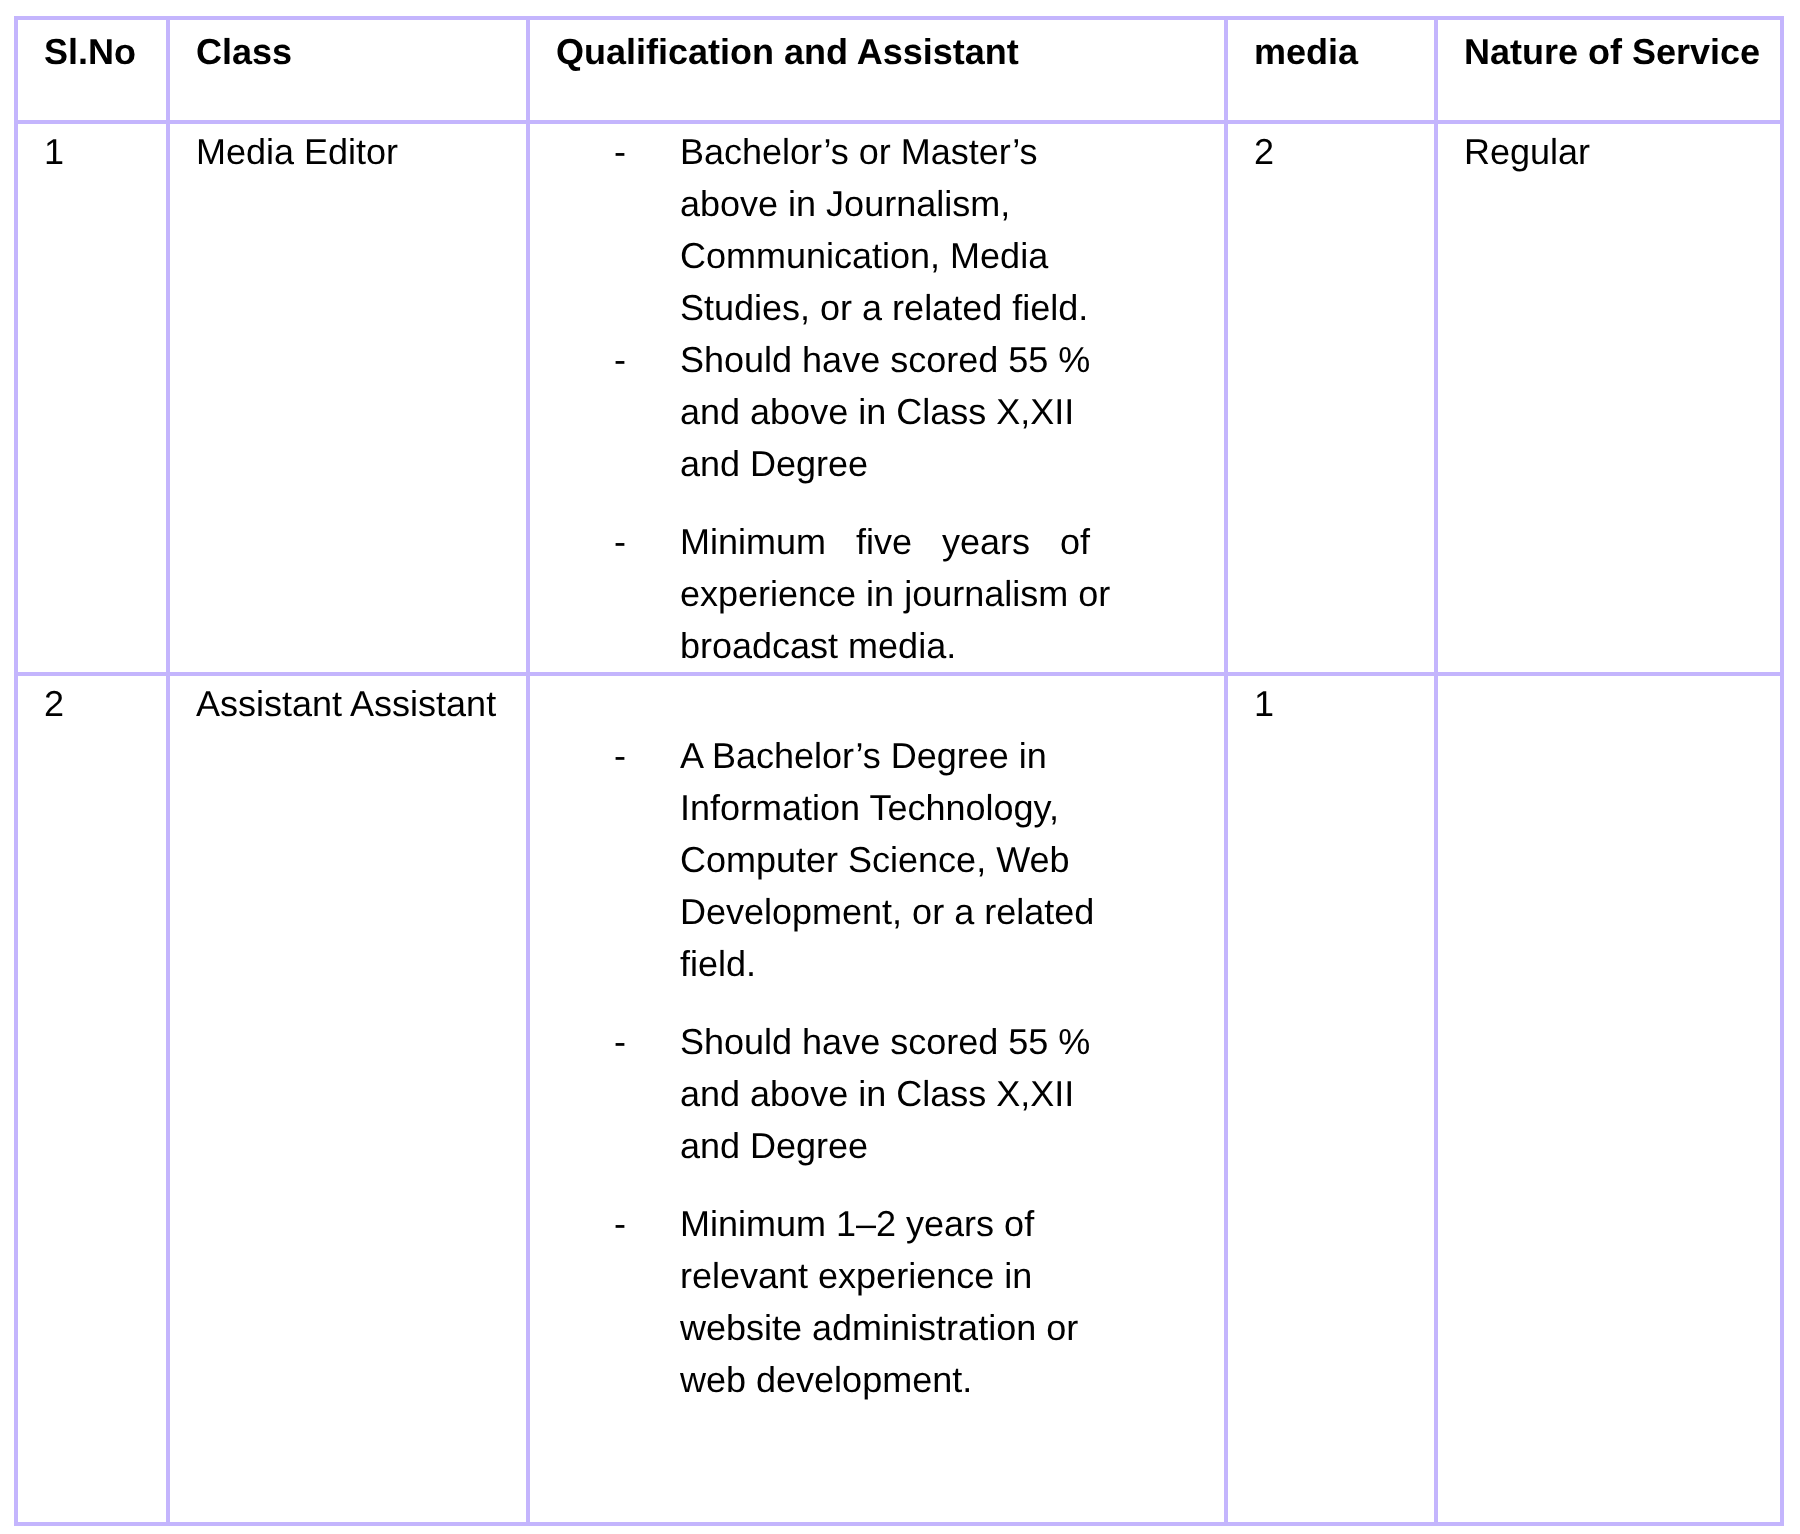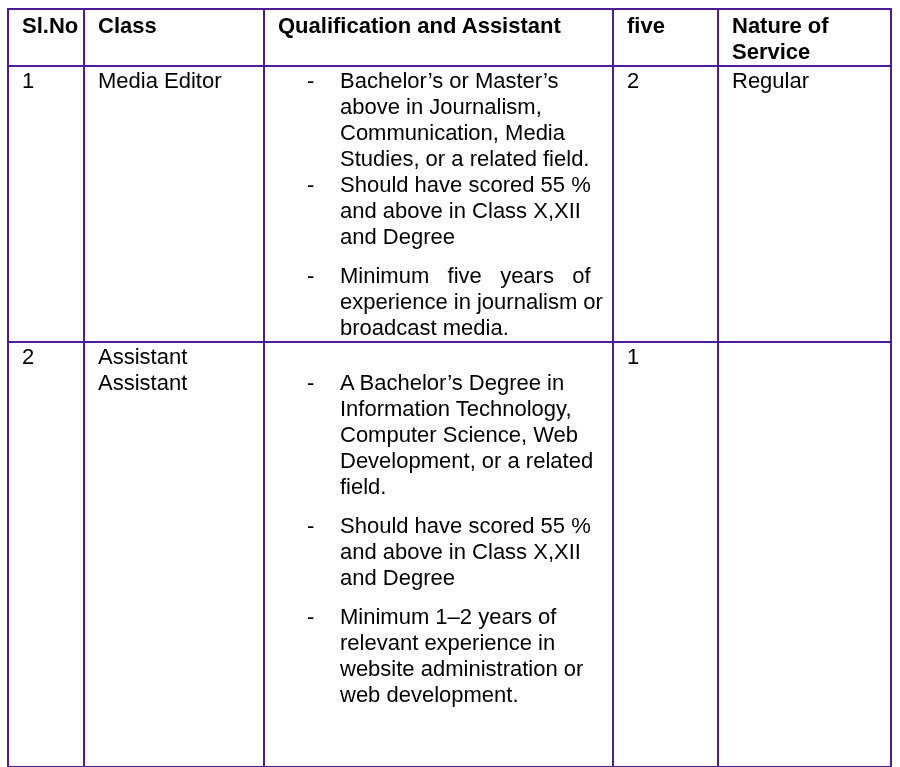--- a/index.html
+++ b/index.html
@@ -16,24 +16,24 @@
     width: 883px;
     border-collapse: collapse;
     table-layout: fixed;
   }
   .doc-table col.c1 { width: 76px; }
   .doc-table col.c2 { width: 180px; }
   .doc-table col.c3 { width: 349px; }
   .doc-table col.c4 { width: 105px; }
   .doc-table col.c5 { width: 173px; }
   .doc-table th, .doc-table td {
-    border: 2px solid #4c1d95;
+    border: 2px solid #c4b5fd;
     vertical-align: top;
     text-align: left;
-    font-size: 22px;
+    font-size: 18px;
     line-height: 26px;
     padding: 1px 8px 0 13px;
     overflow: hidden;
   }
   .doc-table th {
     font-weight: bold;
     padding-top: 3px;
     height: 52px;
   }
   tr.row-1 td { height: 268px; }
@@ -64,21 +64,21 @@
       <col class="c2">
       <col class="c3">
       <col class="c4">
       <col class="c5">
   </colgroup>
   <thead>
     <tr>
       <th>Sl.No</th>
       <th>Class</th>
       <th>Qualification and Assistant</th>
-      <th>five</th>
+      <th>media</th>
       <th>Nature of Service</th>
     </tr>
   </thead>
   <tbody>
     <tr class="row-1">
       <td>1</td>
       <td>Media Editor</td>
       <td class="qual-cell">
         <div class="bullet">
           <span class="dash">-</span>

